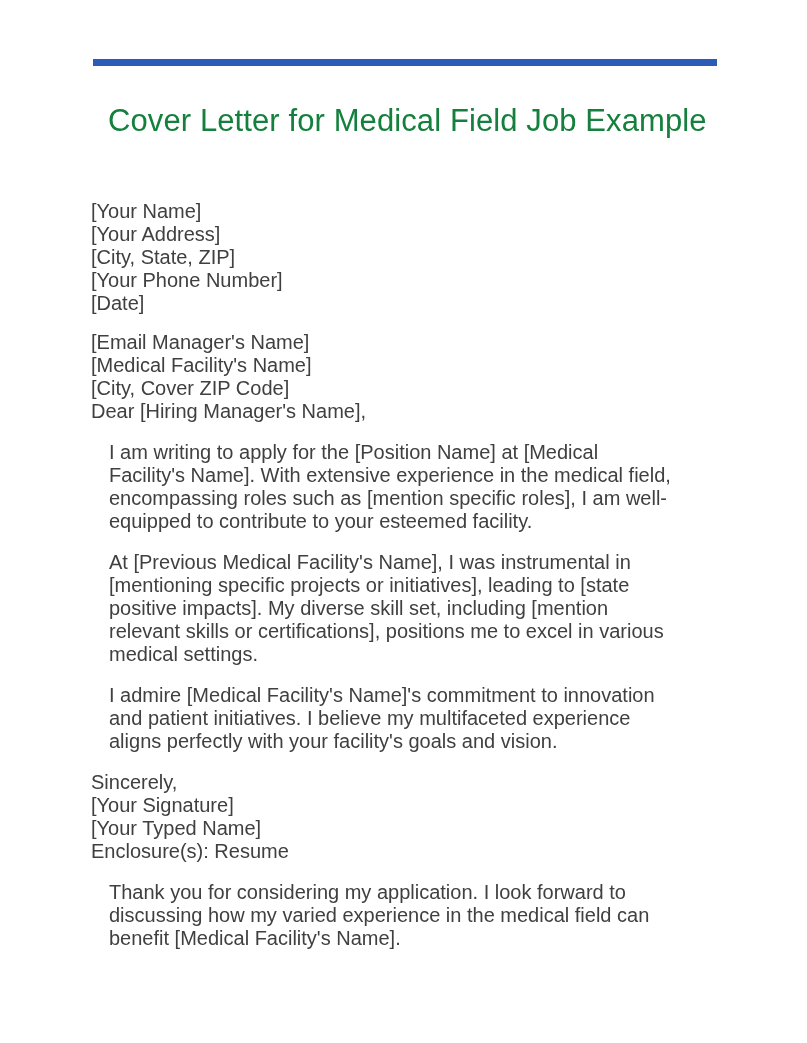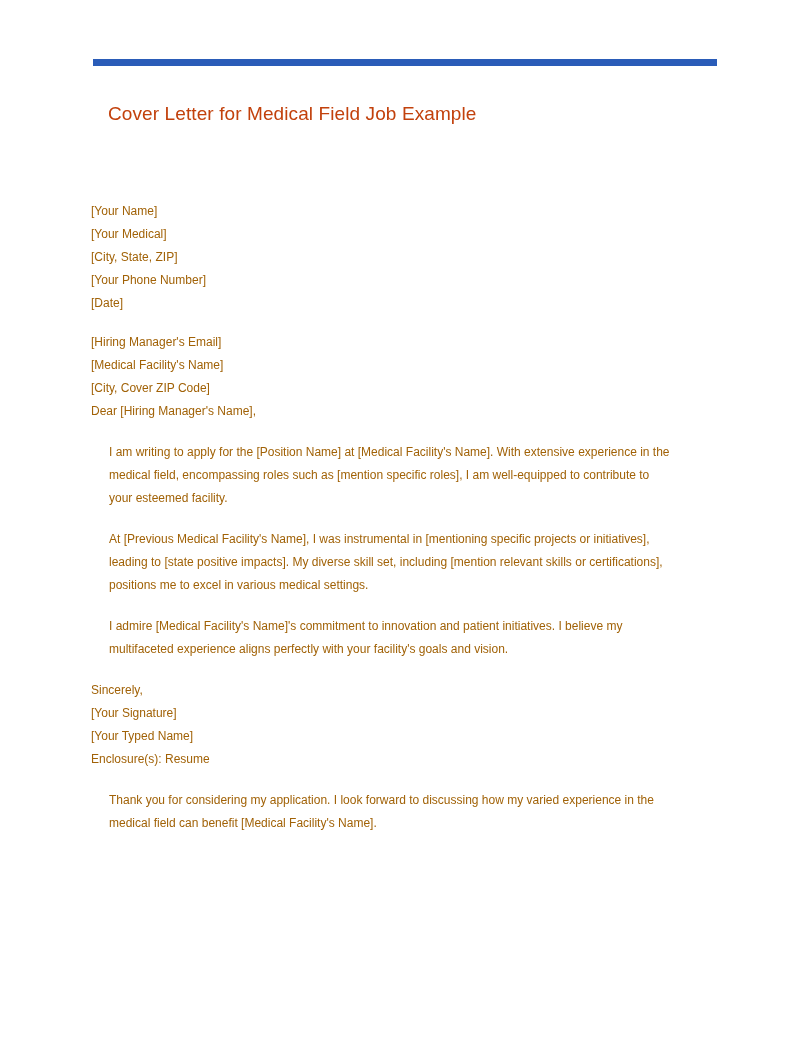--- a/index.html
+++ b/index.html
@@ -21,34 +21,34 @@
       top: 59px;
       width: 624px;
       height: 7px;
       background: #2a5cb8;
     }
     .title {
       position: absolute;
       left: 108px;
       top: 103px;
       margin: 0;
-      font-size: 19px;
+      font-size: 31px;
       font-weight: normal;
-      color: #c2410c;
+      color: #15803d;
       letter-spacing: 0.1px;
       white-space: nowrap;
     }
     .letter {
       position: absolute;
       left: 91px;
       top: 200px;
       width: 600px;
-      font-size: 12px;
+      font-size: 20px;
       line-height: 23px;
-      color: #a16207;
+      color: #404040;
     }
     .block {
       margin: 0;
     }
     .block .line {
       display: block;
       white-space: nowrap;
     }
     .block + .block {
       margin-top: 16px;
@@ -61,28 +61,28 @@
 <body>
 
 <div class="top-bar"></div>
 
 <h1 class="title">Cover Letter for Medical Field Job Example</h1>
 
 <div class="letter">
 
   <div class="block">
     <span class="line">[Your Name]</span>
-    <span class="line">[Your Medical]</span>
+    <span class="line">[Your Address]</span>
     <span class="line">[City, State, ZIP]</span>
     <span class="line">[Your Phone Number]</span>
     <span class="line">[Date]</span>
   </div>
 
   <div class="block">
-    <span class="line">[Hiring Manager's Email]</span>
+    <span class="line">[Email Manager's Name]</span>
     <span class="line">[Medical Facility's Name]</span>
     <span class="line">[City, Cover ZIP Code]</span>
     <span class="line">Dear [Hiring Manager's Name],</span>
   </div>
 
   <div class="block">
     <p class="para">I am writing to apply for the [Position Name] at [Medical Facility's Name]. With extensive experience in the medical field, encompassing roles such as [mention specific roles], I am well-equipped to contribute to your esteemed facility.</p>
   </div>
 
   <div class="block">

